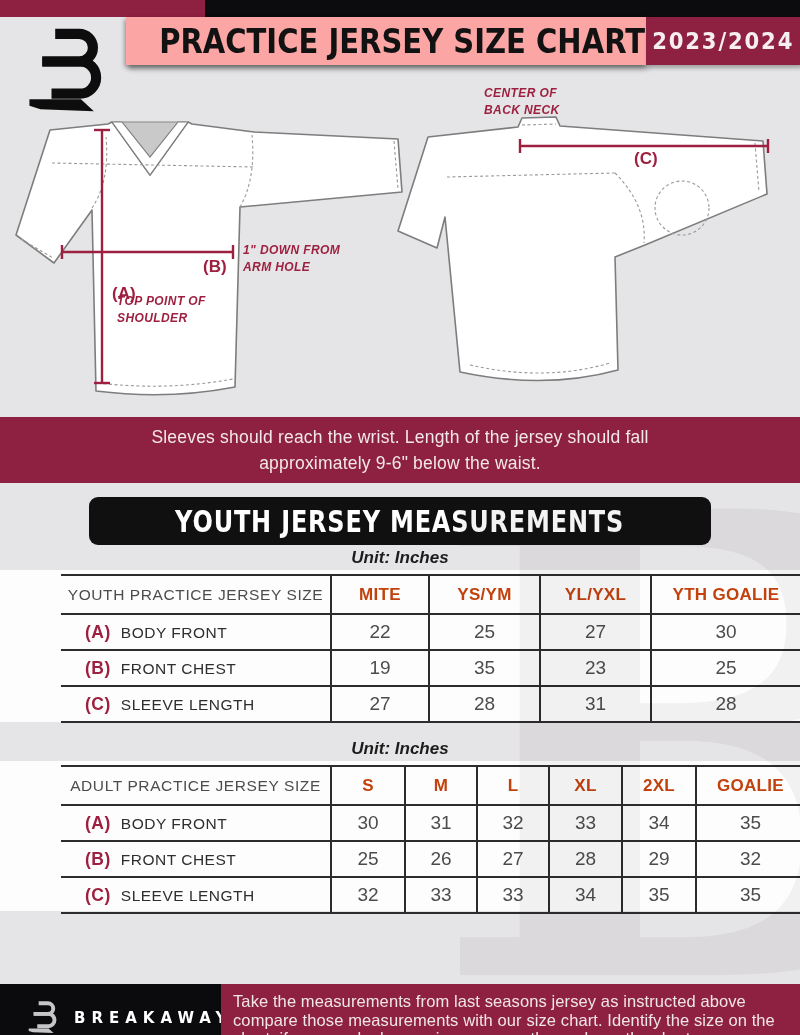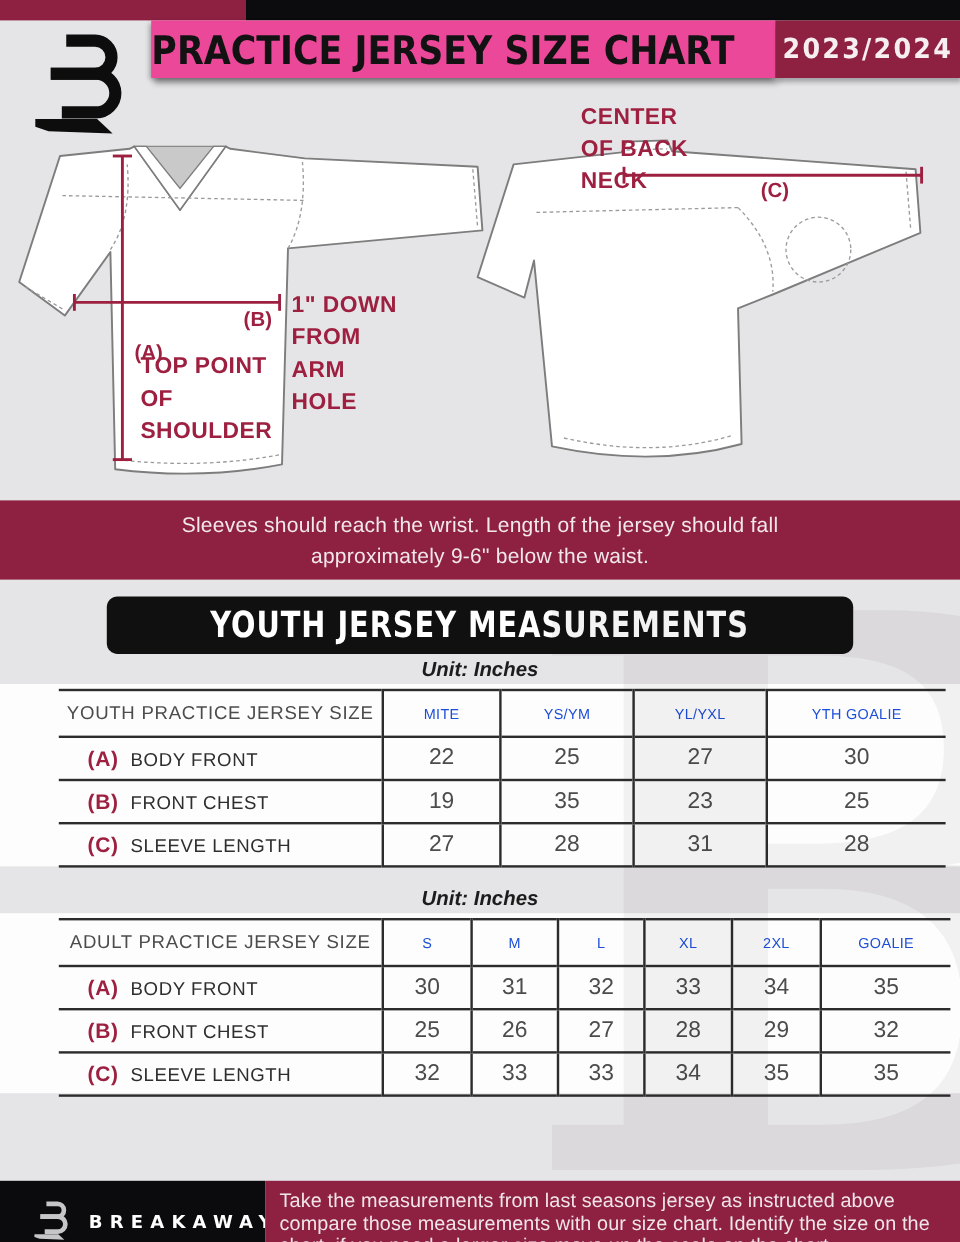--- a/index.html
+++ b/index.html
@@ -10,38 +10,38 @@
   .watermark{position:absolute;left:430px;top:430px;z-index:3;pointer-events:none;
     font-family:"DejaVu Serif",serif;font-weight:bold;font-size:640px;line-height:1;
     color:rgba(30,26,34,0.05);}
 
   
   .top-stripe{height:17px;display:flex;}
   .stripe-maroon{width:205px;background:#8e2142;}
   .stripe-black{flex:1;background:#0c0c0e;}
   .header-band{height:48px;display:flex;position:relative;z-index:2;}
   .band-spacer{width:128px;}
-  .title-box{width:520px;background:#ec4899;display:flex;align-items:center;justify-content:flex-end;
+  .title-box{width:520px;background:#fca5a5;display:flex;align-items:center;justify-content:flex-start;
     box-shadow:-2px 2px 4px rgba(0,0,0,.25), 2px 4px 5px rgba(0,0,0,.4);}
   .title-box span{font-family:"DejaVu Sans",sans-serif;font-weight:bold;font-size:33px;color:#121212;
     transform:scaleX(.88);white-space:nowrap;}
   .year-box{flex:1;background:#8e2142;display:flex;align-items:center;justify-content:flex-start;
     box-shadow:2px 3px 4px rgba(0,0,0,.3);}
   .year-box span{font-family:"DejaVu Sans",sans-serif;font-weight:bold;font-size:23px;color:#f7eef1;
     letter-spacing:2px;transform:scaleX(.92);white-space:nowrap;}
   .brand-logo{position:absolute;left:27px;top:21px;z-index:4;}
 
   
   .diagrams{position:relative;height:352px;}
   .svg-front{position:absolute;left:8px;top:30px;overflow:visible;}
   .svg-back{position:absolute;left:400px;top:20px;overflow:visible;}
   .jersey{fill:#ffffff;stroke:#7d7d7d;stroke-width:1.6;stroke-linejoin:round;}
   .stitch{fill:none;stroke:#9a9a9a;stroke-width:1.1;stroke-dasharray:3 2.5;}
   .measure{stroke:#9e2040;stroke-width:2.4;}
-  .anno{position:absolute;color:#9e2040;font-weight:bold;font-size:19px;
+  .anno{position:absolute;color:#9e2040;font-style:italic;font-weight:bold;font-size:12px;
     line-height:1.42;letter-spacing:.4px;}
   .anno.key{font-style:normal;font-size:17px;letter-spacing:0;}
   #anno-cbn{left:484px;top:20px;width:106px;}
   #key-c{left:634px;top:82px;}
   #key-b{left:203px;top:190px;}
   #anno-b{left:243px;top:177px;width:102px;}
   #key-a{left:112px;top:217px;}
   #anno-a{left:117px;top:228px;width:122px;}
 
   
@@ -50,30 +50,30 @@
 
   
   .measure-section{position:relative;}
   .sec-youth{height:239px;}
   .sec-adult{height:245px;}
   .pill{width:max-content;margin:14px auto 0;background:#101010;border-radius:9px;height:48px;
     padding:0 30px;display:flex;align-items:center;justify-content:center;}
   .pill span{font-family:"DejaVu Sans",sans-serif;font-weight:bold;font-size:30px;color:#ffffff;
     letter-spacing:1px;transform:scaleX(.8);white-space:nowrap;}
   .unit{text-align:center;font-style:italic;font-weight:bold;font-size:17px;color:#1c1c1c;margin-top:3px;height:22px;}
-  .table-band{background:#fdfdfd;padding:2px 0 0 0;}
+  .table-band{background:#fdfdfd;padding:2px 0 0 12px;}
   .sec-youth .table-band{height:150px;}
   .sec-adult .table-band{height:148px;margin-bottom:8px;}
 
   table.tbl{border-collapse:collapse;table-layout:fixed;width:731px;margin:2px 0 0 49px;}
   .tbl tr{border-bottom:2px solid #2c2c2c;}
   .tbl thead tr{border-top:2px solid #2c2c2c;}
   .tbl th,.tbl td{border-left:2px solid #2c2c2c;padding:0;}
   .tbl th:first-child,.tbl td:first-child{border-left:none;}
-  .tbl thead th{height:37px;font-weight:normal;font-size:12px;color:#1d4ed8;letter-spacing:.3px;text-align:center;}
+  .tbl thead th{height:37px;font-weight:bold;font-size:17px;color:#c2410c;letter-spacing:.3px;text-align:center;}
   .tbl thead th.size-label{font-weight:normal;font-size:15.5px;color:#4c4c4c;letter-spacing:.6px;}
   .tbl tbody td{height:34px;text-align:center;font-size:19px;color:#4c4c4c;}
   .tbl tbody td.row-label{text-align:left;padding-left:24px;font-size:15.5px;color:#2e2e2e;letter-spacing:.5px;}
   .tbl td.row-label .key{color:#9e2040;font-weight:bold;font-size:17.5px;margin-right:10px;}
   .tbl-youth th:nth-child(1){width:269px;} .tbl-youth th:nth-child(2){width:96px;}
   .tbl-youth th:nth-child(3){width:109px;text-align:center;} .tbl-youth th:nth-child(4){width:109px;}
   .tbl-youth th:nth-child(5){width:148px;}
   .tbl-adult th:nth-child(1){width:269px;} .tbl-adult th:nth-child(2){width:72px;}
   .tbl-adult th:nth-child(3){width:70px;}  .tbl-adult th:nth-child(4){width:70px;}
   .tbl-adult th:nth-child(5){width:71px;}  .tbl-adult th:nth-child(6){width:72px;}

